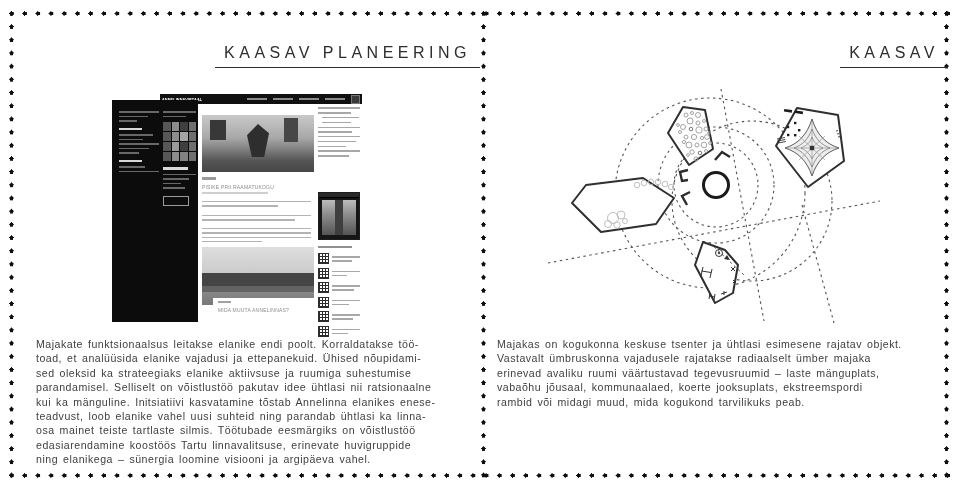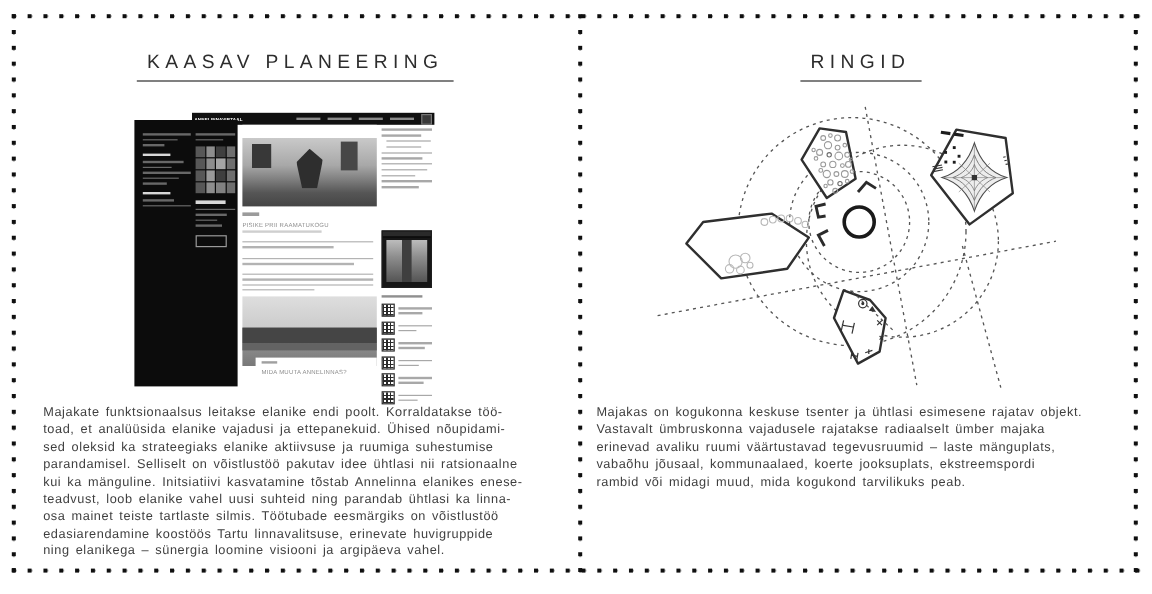--- a/index.html
+++ b/index.html
@@ -8,21 +8,21 @@
 
   
   .dh{position:absolute;height:5px;left:9px;width:942px;background-repeat:repeat-x;
       background-size:13.2px 5px;
       background-image:radial-gradient(circle 2.1px at 2.5px 2.5px,#0f0f0f 97%,transparent);}
   .dv{position:absolute;width:5px;top:11px;height:467px;background-repeat:repeat-y;
       background-size:5px 13.2px;
       background-image:radial-gradient(circle 2.1px at 2.5px 2.5px,#0f0f0f 97%,transparent);}
 
   
-  .twrap{position:absolute;top:44px;text-align:center;}
+  .twrap{position:absolute;top:44px;text-align:right;}
   .ptitle{display:inline-block;font-size:16px;letter-spacing:4.5px;color:#2d2d2d;
           padding:0 9px 5px;border-bottom:1.4px solid #2d2d2d;white-space:nowrap;}
 
   
   .btext{position:absolute;top:337px;font-size:10.6px;line-height:14.4px;
          letter-spacing:.5px;word-spacing:1.6px;color:#3e3e3e;white-space:pre-line;}
 
   
   .site{position:absolute;left:110px;top:94px;width:252px;height:228px;}
   .s-header{position:absolute;left:50px;right:0;top:0;height:10px;background:#101010;
@@ -266,21 +266,21 @@
 toad, et analüüsida elanike vajadusi ja ettepanekuid. Ühised nõupidami-
 sed oleksid ka strateegiaks elanike aktiivsuse ja ruumiga suhestumise
 parandamisel. Selliselt on võistlustöö pakutav idee ühtlasi nii ratsionaalne
 kui ka mänguline. Initsiatiivi kasvatamine tõstab Annelinna elanikes enese-
 teadvust, loob elanike vahel uusi suhteid ning parandab ühtlasi ka linna-
 osa mainet teiste tartlaste silmis. Töötubade eesmärgiks on võistlustöö
 edasiarendamine koostöös Tartu linnavalitsuse, erinevate huvigruppide
 ning elanikega – sünergia loomine visiooni ja argipäeva vahel.</div>
 
 <div class="twrap" style="left:486px;width:462px">
-  <span class="ptitle">RINGID</span>
+  <span class="ptitle">KAASAV</span>
 </div>
 
 <svg class="diagram" width="340" height="240" viewBox="0 0 340 240">
 
   <g fill="none" stroke="#555" stroke-width="1.1" stroke-dasharray="2.5 3.5">
     <circle cx="176" cy="100" r="42"></circle>
     <circle cx="176" cy="100" r="58"></circle>
     <circle cx="170" cy="108" r="95"></circle>
     <circle cx="212" cy="116" r="80"></circle>
     <line x1="181" y1="4" x2="224" y2="236"></line>

